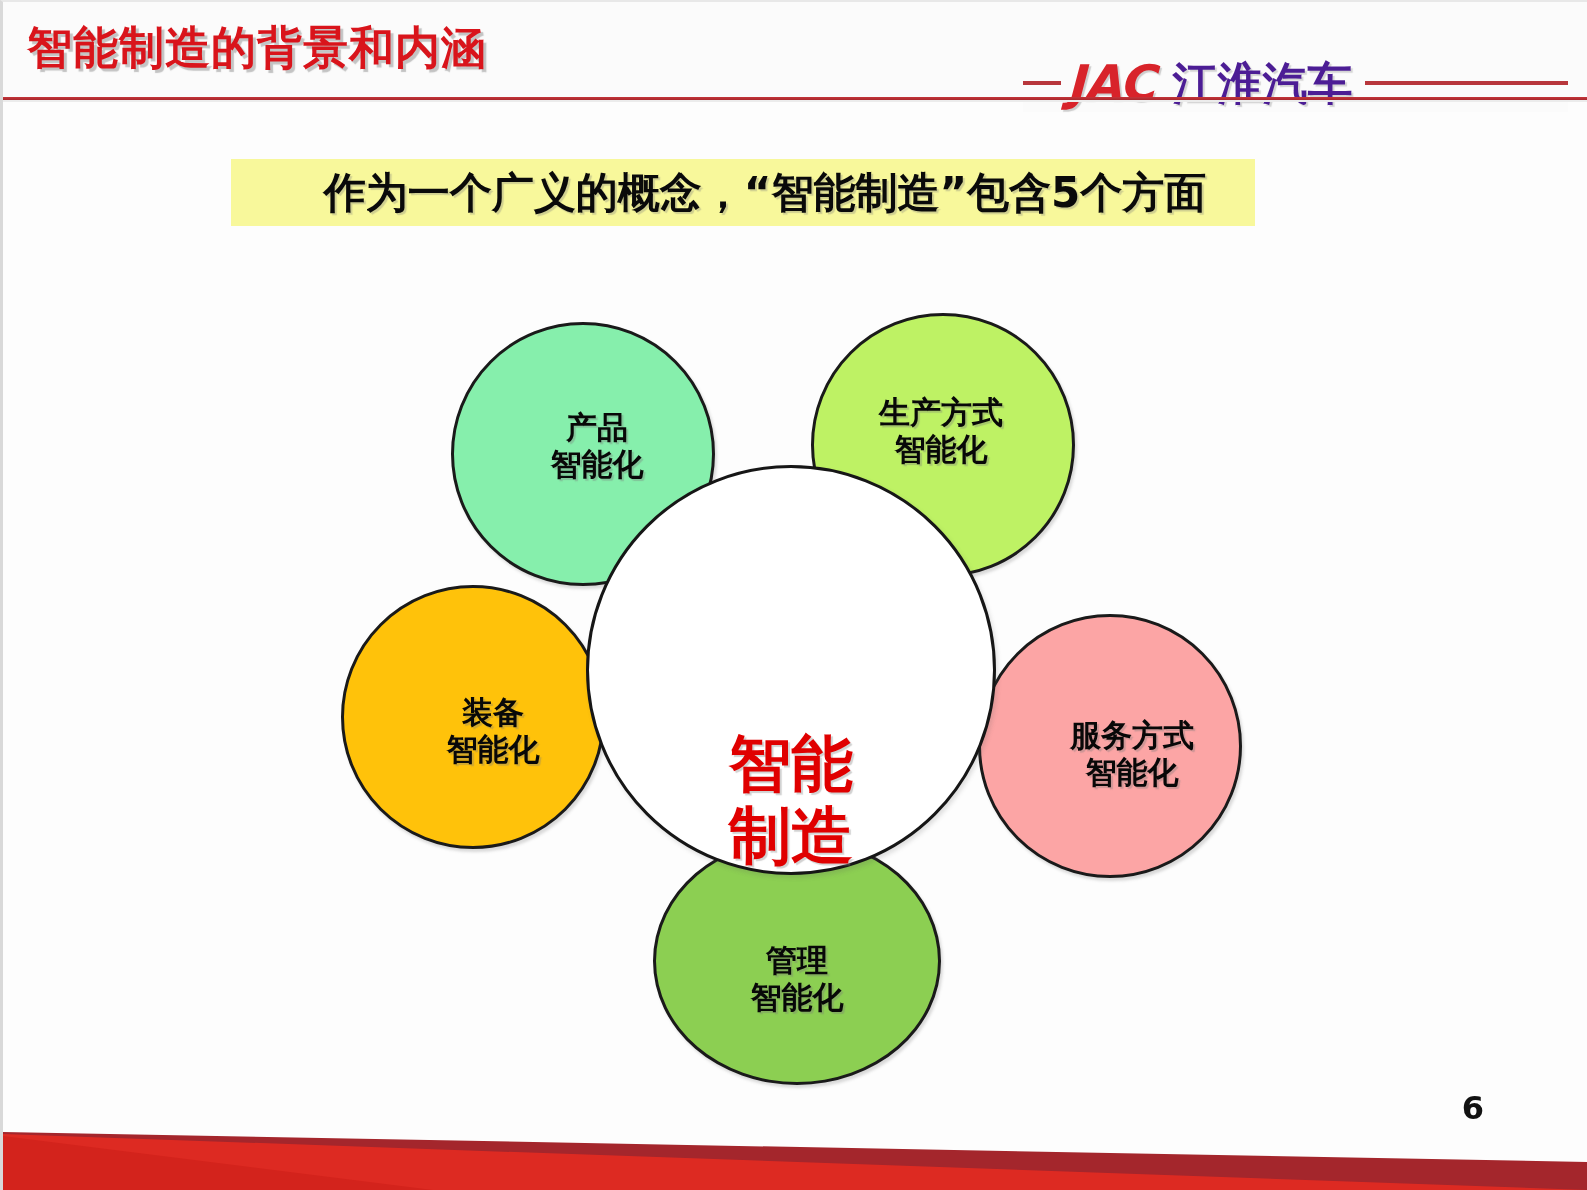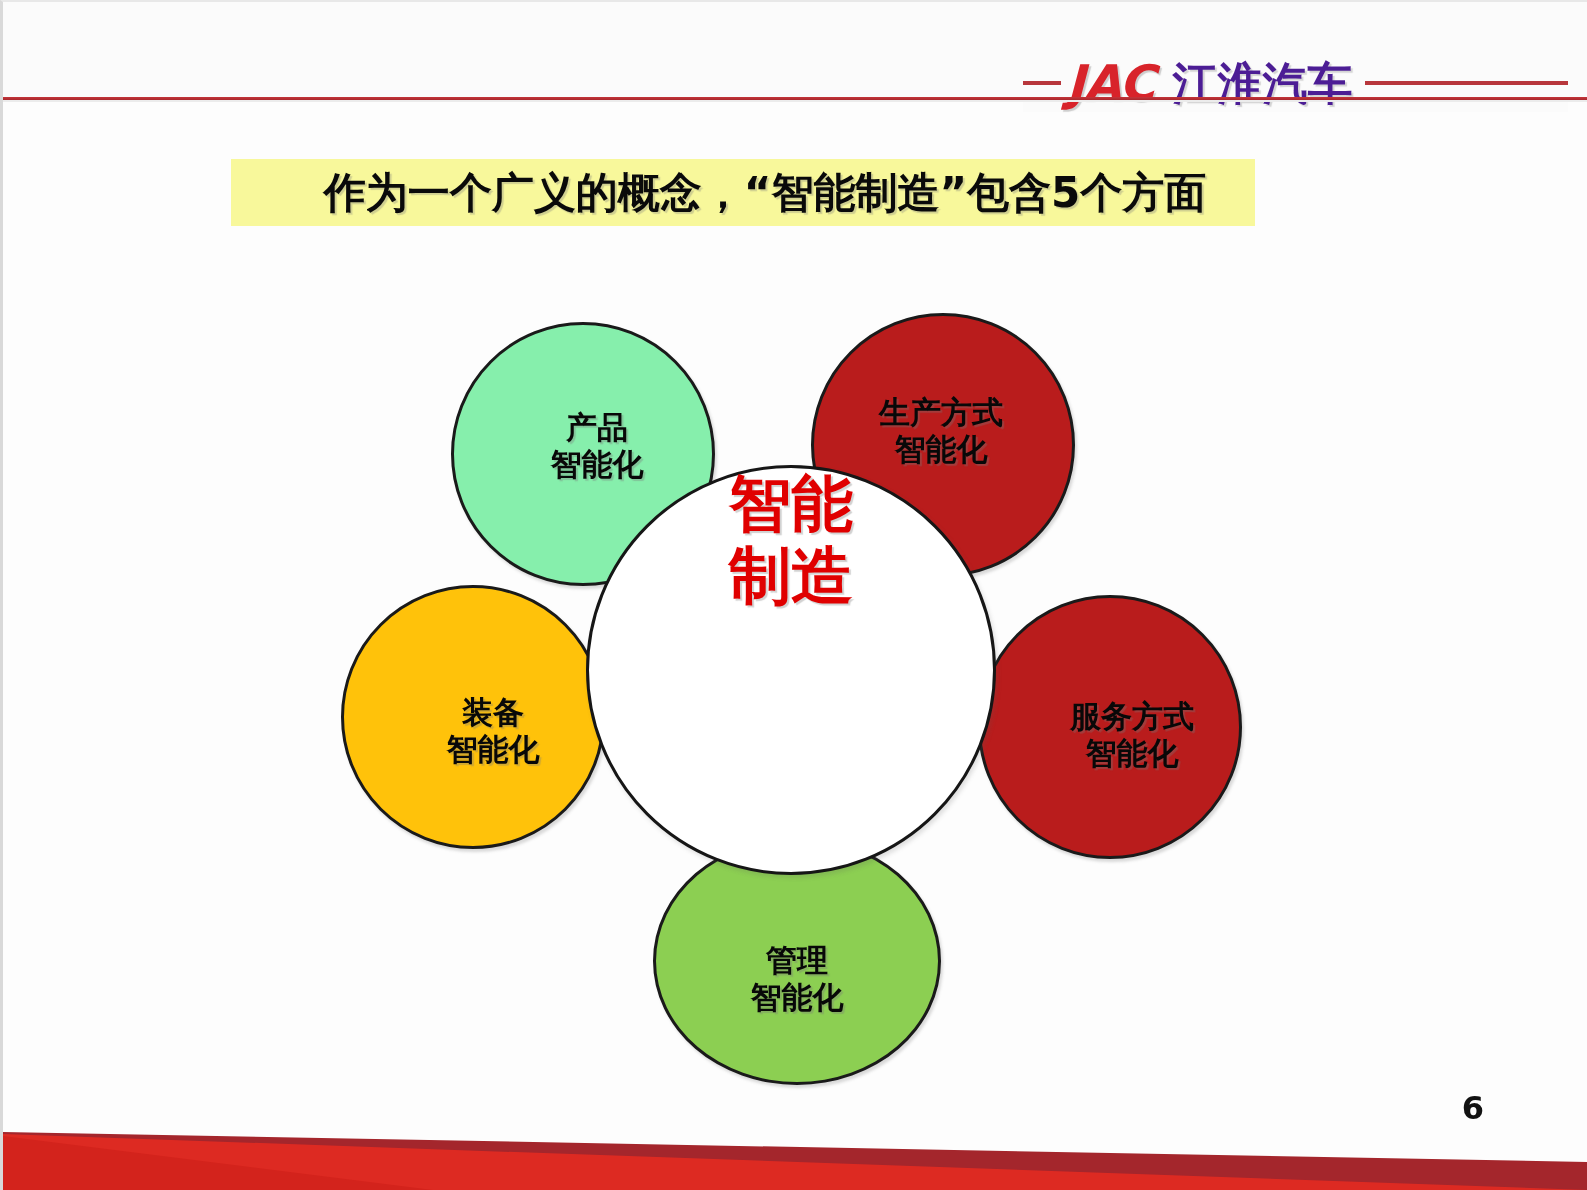--- a/index.html
+++ b/index.html
@@ -104,40 +104,40 @@
     font-size:31px; font-weight:bold; color:#080808;
     line-height:1.18;
     text-shadow:2px 2px 1px rgba(120,120,120,0.35);
     white-space:pre-line;
   }
 
   
   #petal-product  { left:118px;  top:25px;  width:264px; height:264px; background:#86efac; }
   #petal-product .label { transform:translate(14px,-8px); }
 
-  #petal-production { left:478px; top:16px;  width:264px; height:264px; background:#b91c1c; }
+  #petal-production { left:478px; top:16px;  width:264px; height:264px; background:#bef264; }
   #petal-production .label { transform:translate(-2px,-14px); }
 
-  #petal-service  { left:645px; top:298px; width:264px; height:264px; background:#b91c1c; }
+  #petal-service  { left:645px; top:317px; width:264px; height:264px; background:#fca5a5; }
   #petal-service .label { transform:translate(22px,8px); }
 
   #petal-management { left:320px; top:540px; width:288px; height:248px; background:#8ccf52; }
   #petal-management .label { transform:translate(0px,18px);text-align:center; }
 
   #petal-equipment { left:8px;  top:288px; width:264px; height:264px; background:#ffc20a; }
   #petal-equipment .label { transform:translate(20px,14px); }
 
   
   #hub {
     position:absolute; left:253px; top:168px;
     width:410px; height:410px;
     border-radius:50%;
     background:#ffffff;
     border:3px solid #161616;
-    display:flex; align-items:flex-start; justify-content:center;
+    display:flex; align-items:flex-end; justify-content:center;
     z-index:10;
     box-shadow:2px 3px 4px rgba(90,90,90,0.18);
   }
   #hub-text {
     font-size:62px; font-weight:bold; color:#e00000;
     line-height:1.16; text-align:center;
     white-space:pre-line;
     text-shadow:2px 2px 1px rgba(140,140,140,0.4);
   }
 
@@ -150,20 +150,21 @@
     font-size:32px; font-weight:bold; color:#111111;
     z-index:30;
   }
 </style>
 </head>
 <body>
 
 <div id="slide">
 
   <div id="header">
+    <div id="page-title">智能制造的背景和内涵</div>
 
     <div id="logo-wrap">
       <span id="logo-line-left"></span>
       <span id="logo-jac">JAC</span>
       <span id="logo-cn">江淮汽车</span>
       <span id="logo-line-right"></span>
     </div>
   </div>
   <div id="header-rule"></div>
   <div id="header-rule-shadow"></div>

